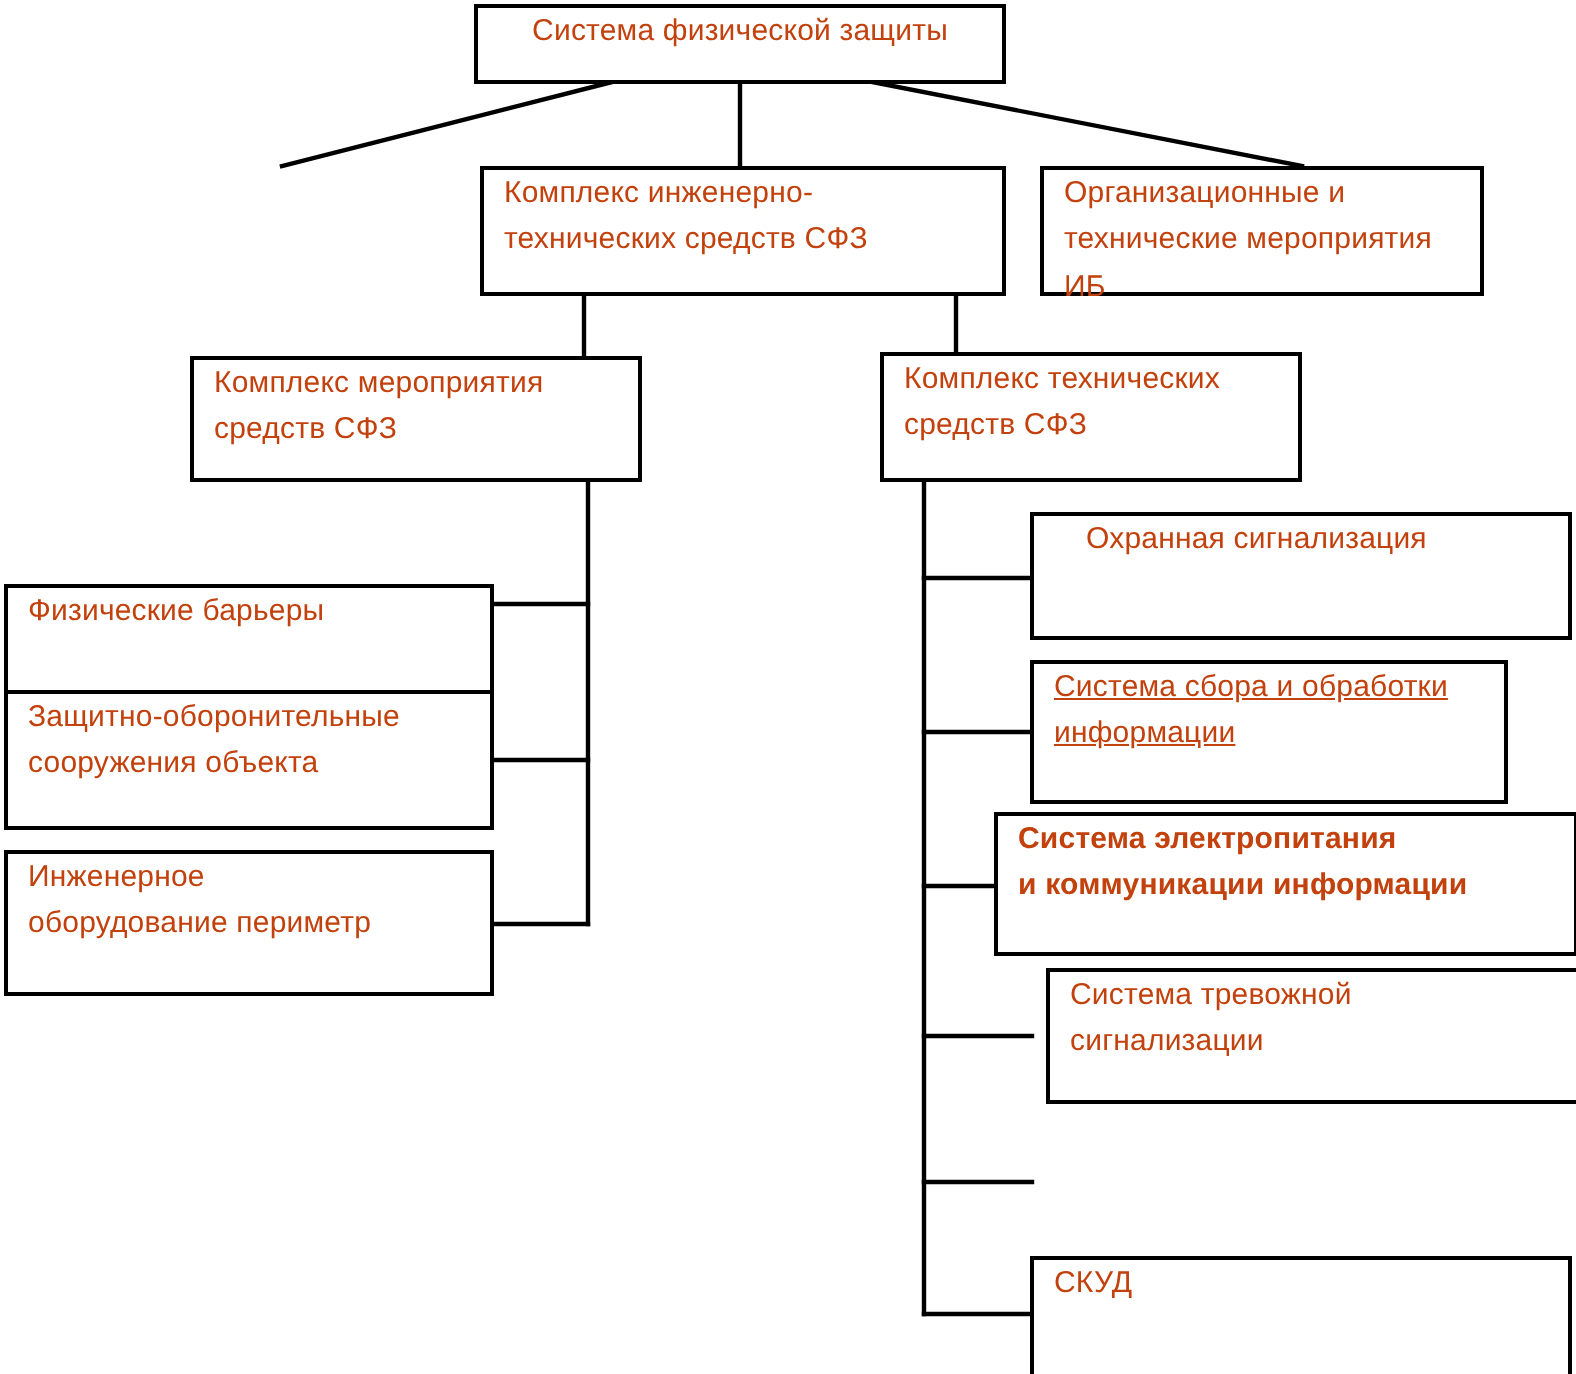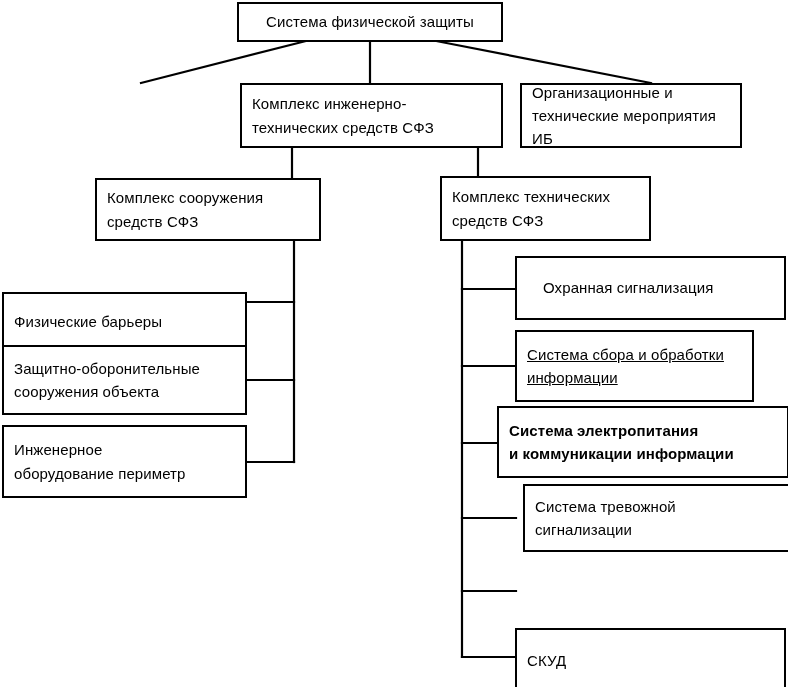--- a/index.html
+++ b/index.html
@@ -22,23 +22,23 @@
     top: 0;
     width: 788px;
     height: 687px;
     pointer-events: none;
   }
   .node {
     position: absolute;
     box-sizing: border-box;
     background: #ffffff;
     border: 2px solid #000000;
-    color: #000000;
+    color: #c2410c;
     display: flex;
-    align-items: center;
+    align-items: flex-start;
     justify-content: flex-start;
     padding: 0 10px;
     z-index: 2;
   }
   .node .label {
     display: block;
     font-size: 15px;
     line-height: 1.55;
     letter-spacing: 0.1px;
     white-space: pre-line;
@@ -92,21 +92,21 @@
     <span class="label">Комплекс инженерно-
 технических средств СФЗ</span>
   </div>
 
   <div class="node" style="left:520px; top:83px; width:222px; height:65px;">
     <span class="label">Организационные и
 технические мероприятия ИБ</span>
   </div>
 
   <div class="node" style="left:95px; top:178px; width:226px; height:63px;">
-    <span class="label">Комплекс сооружения
+    <span class="label">Комплекс мероприятия
 средств СФЗ</span>
   </div>
 
   <div class="node" style="left:440px; top:176px; width:211px; height:65px;">
     <span class="label">Комплекс технических
 средств СФЗ</span>
   </div>
 
   <div class="node" style="left:2px; top:264px; width:245px; height:60px;margin-top:28px;">
     <span class="label">Физические барьеры</span>

